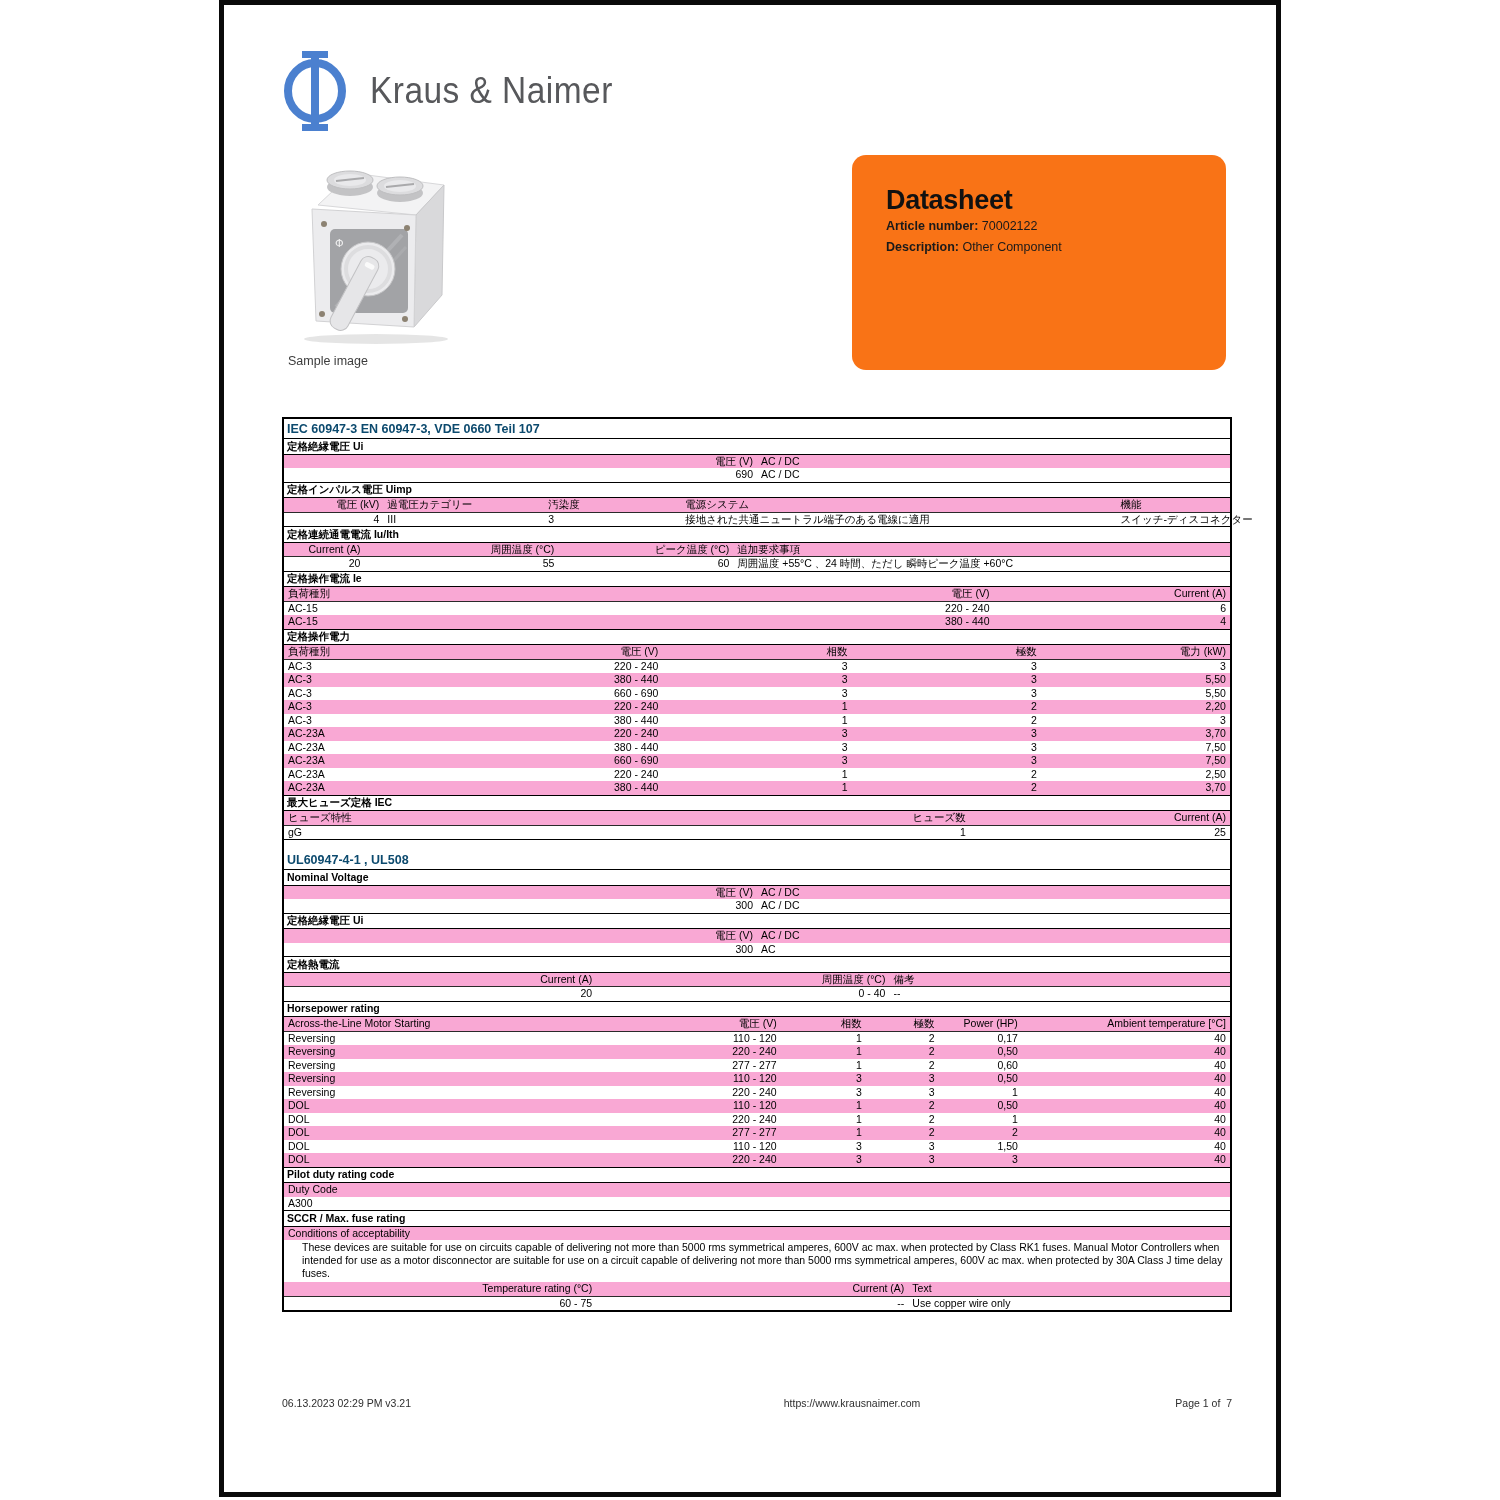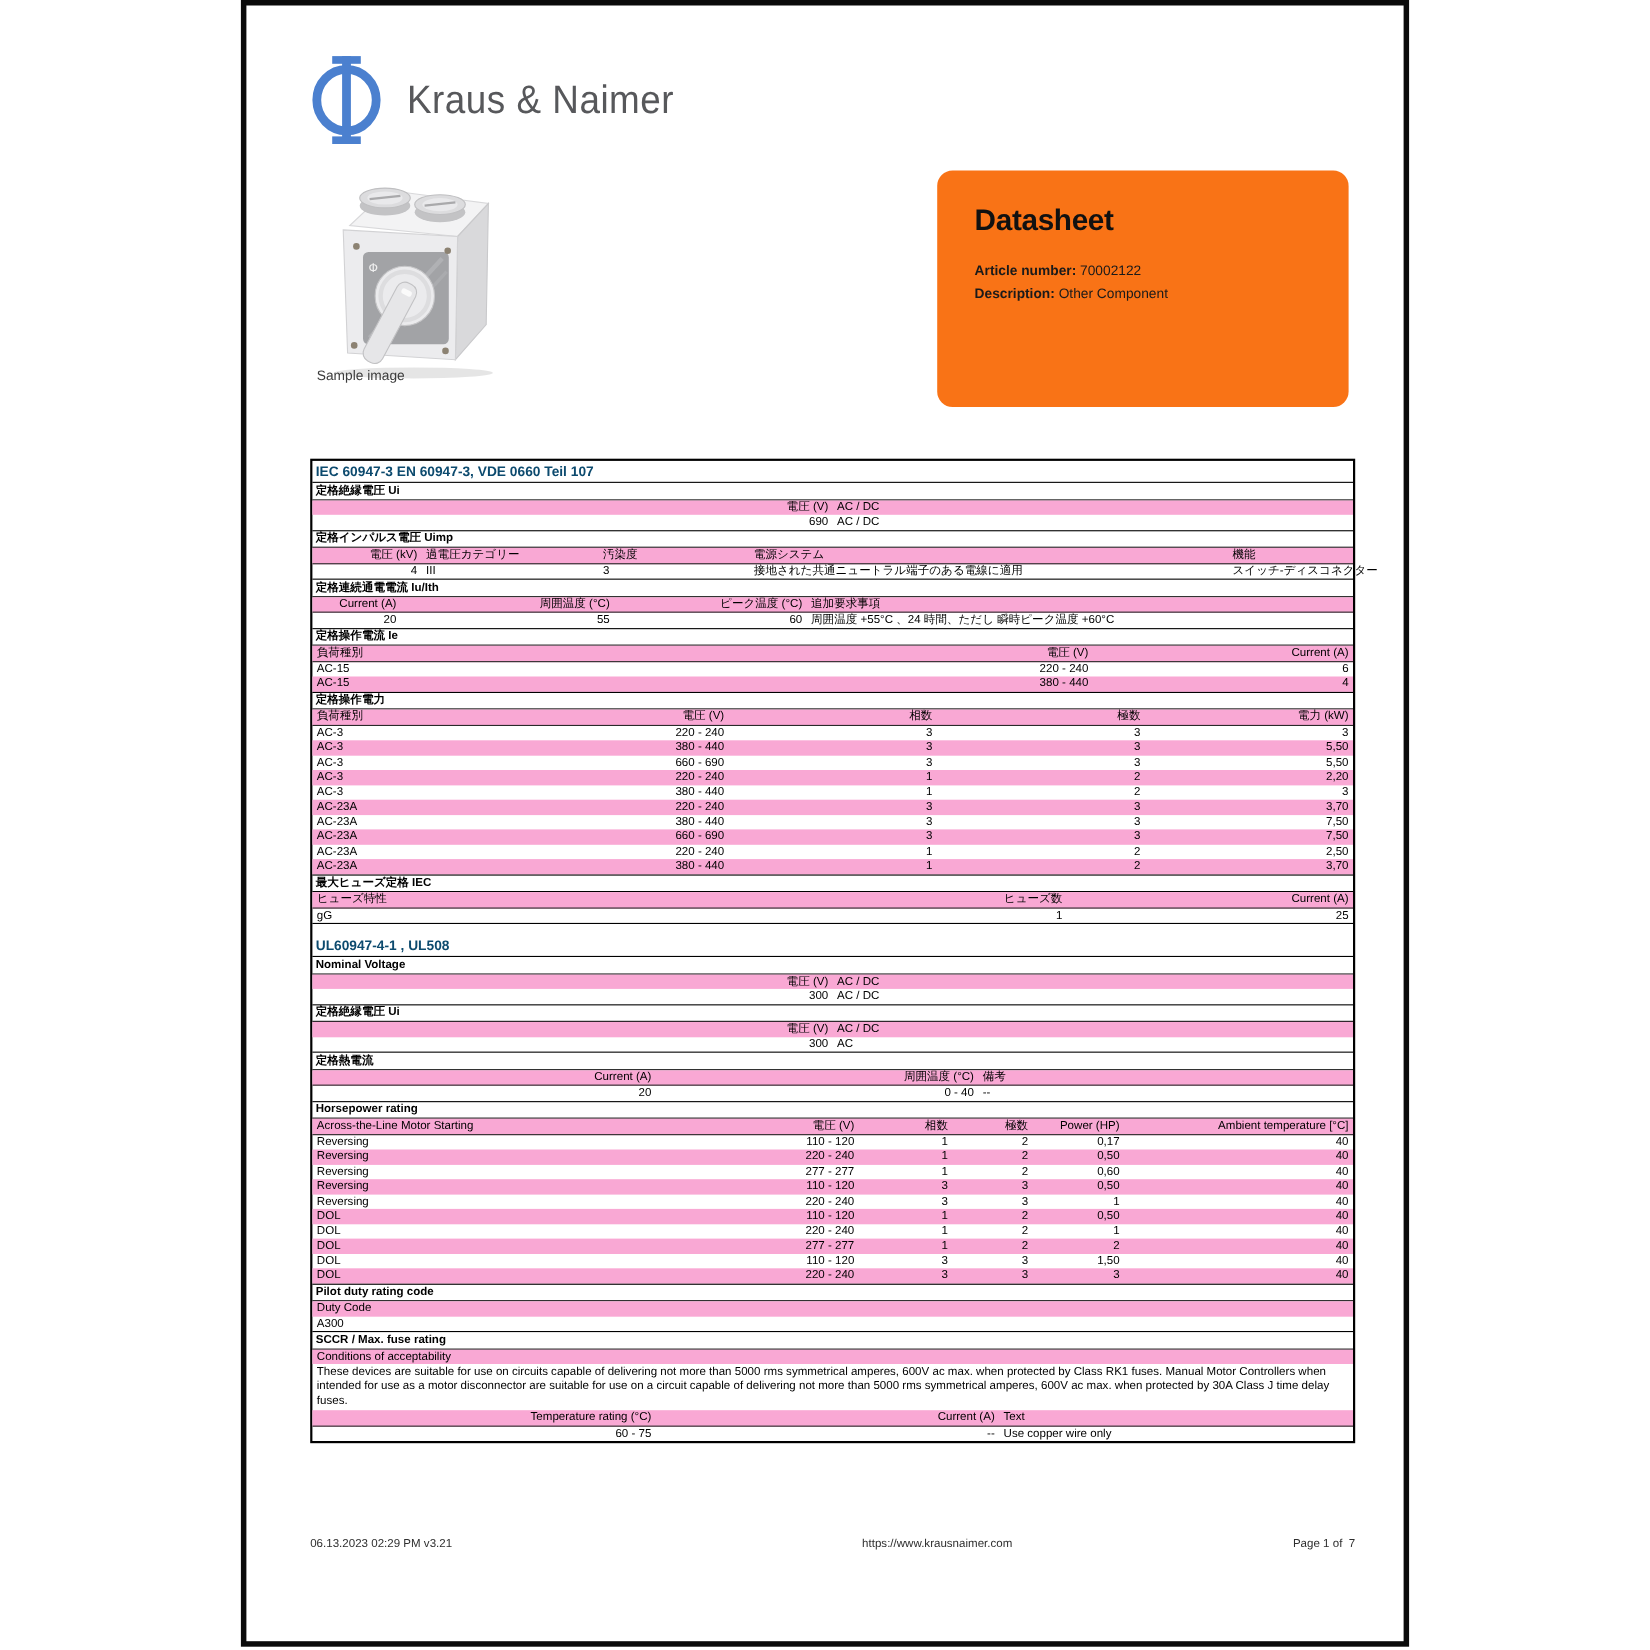--- a/index.html
+++ b/index.html
@@ -3,39 +3,39 @@
 <meta charset="utf-8">
 <style>
   html,body{margin:0;padding:0;background:#ffffff;width:1500px;height:1500px;overflow:hidden;
     font-family:"Liberation Sans","DejaVu Sans",sans-serif;-webkit-font-smoothing:antialiased;}
   .page{position:relative;margin-left:219px;width:1052px;height:1487px;border:5px solid #0a0a0a;background:#fff;}
   
   .brand{position:absolute;left:58px;top:46px;display:flex;align-items:center;gap:22px;}
   .brand-text{font-size:36px;color:#57585b;letter-spacing:.5px;transform:scaleX(.93);transform-origin:left center;white-space:nowrap;}
   
   .product{position:absolute;left:64px;top:148px;width:175px;height:195px;}
-  .caption{position:absolute;left:64px;top:329px;font-size:12.5px;color:#3c3c3c;}
+  .caption{position:absolute;left:64px;top:349px;font-size:12.5px;color:#3c3c3c;}
   
   .dsbox{position:absolute;left:628px;top:150px;width:374px;height:215px;background:#f97316;border-radius:14px;box-sizing:border-box;padding:30px 34px;}
   .ds-title{font-size:27px;font-weight:700;color:#111;letter-spacing:-.3px;}
-  .ds-meta{margin-top:20px;font-size:12.5px;line-height:21px;color:#1a1a1a;}
+  .ds-meta{font-size:12.5px;line-height:21px;color:#1a1a1a;}
   .ds-meta b{font-weight:700;}
   
   .spec{position:absolute;left:58px;top:412px;width:950px;border:2px solid #000;box-sizing:border-box;background:#fff;}
   .t-main{font-weight:700;font-size:12.5px;color:#0c4a6e;padding:2px 3px 1px 3px;height:16px;line-height:16px;border-bottom:1px solid #000;white-space:nowrap;}
   .t-main.pt{border-top:1px solid #000;padding-top:12px;}
   .t-sub{font-weight:700;font-size:10.5px;color:#000;padding:1.5px 3px;height:11.5px;line-height:11.5px;border-top:1px solid #000;border-bottom:1px solid #000;white-space:nowrap;}
   .t-sub.nt{border-top:none;}
   .t-row{display:flex;height:13.5px;line-height:13.5px;font-size:10.5px;color:#000;}
   .t-row.gray{background:#f9a8d4;}
   .t-row.hb{border-bottom:1px solid #2a2a2a;}
   .t-row .cell{box-sizing:border-box;padding:0 4px;white-space:nowrap;overflow:visible;}
   .a-r{text-align:right;}
   .a-l{text-align:left;}
-  .t-row.tall{height:auto;line-height:13px;padding:1px 0 2px 0;}
+  .t-row.tall{height:auto;line-height:13px;padding:1px 0 2px 0;margin-left:14px;}
   .t-row.tall .cell{white-space:normal;}
   
   .footer{position:absolute;left:58px;top:1392px;width:950px;font-size:10.5px;color:#2e2e2e;}
   .f-left{position:absolute;left:0;top:0;}
   .f-center{position:absolute;left:400px;width:340px;text-align:center;top:0;}
   .f-right{position:absolute;right:0;top:0;white-space:pre;}
 </style>
 </head>
 <body>
 

